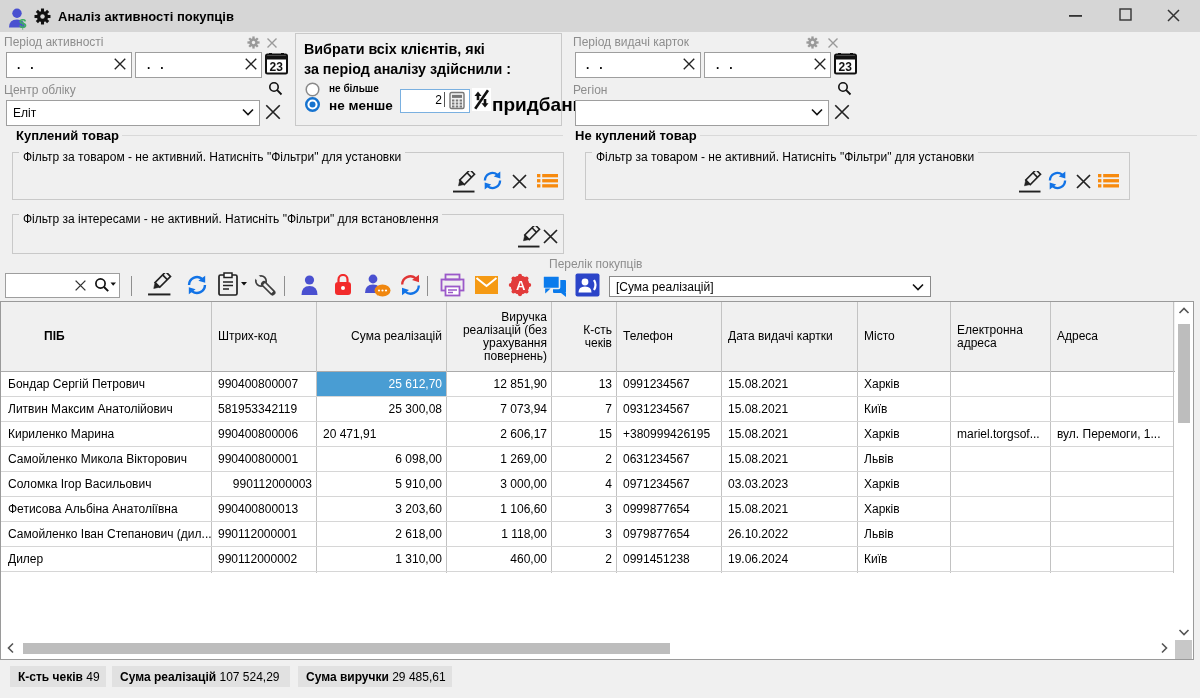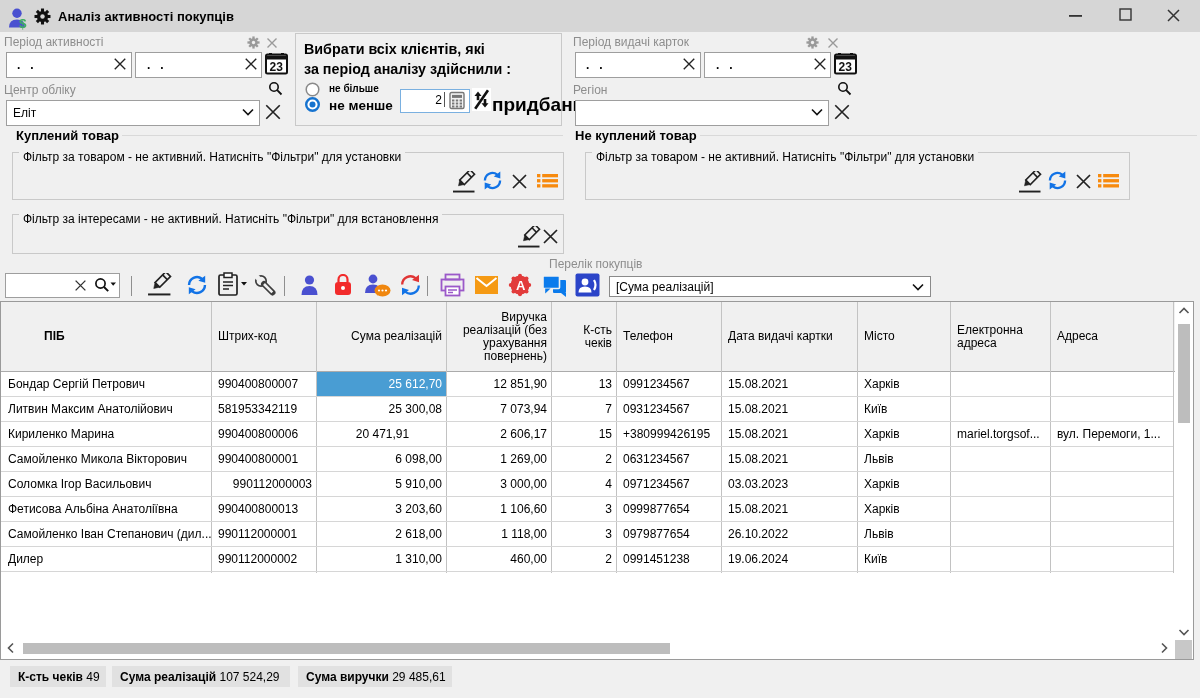--- a/index.html
+++ b/index.html
@@ -508,21 +508,21 @@
     </div>
 <div class="abs" style="left:858px;top:397px;width:92px;height:24px;display:flex;align-items:center;justify-content:flex-start;padding:0 4px 0 6px;white-space:nowrap;overflow:hidden;">
       <span>Київ</span>
     </div>
 <div class="abs" style="left:2px;top:422px;width:209px;height:24px;display:flex;align-items:center;justify-content:flex-start;padding:0 4px 0 6px;white-space:nowrap;overflow:hidden;">
       <span>Кириленко Марина</span>
     </div>
 <div class="abs" style="left:212px;top:422px;width:104px;height:24px;display:flex;align-items:center;justify-content:flex-start;padding:0 4px 0 6px;white-space:nowrap;overflow:hidden;">
       <span>990400800006</span>
     </div>
-<div class="abs" style="left:317px;top:422px;width:129px;height:24px;display:flex;align-items:center;justify-content:center;padding:0 4px 0 6px;white-space:nowrap;overflow:hidden;">
+<div class="abs" style="left:317px;top:422px;width:129px;height:24px;display:flex;align-items:center;justify-content:flex-start;padding:0 4px 0 6px;white-space:nowrap;overflow:hidden;">
       <span>20 471,91</span>
     </div>
 <div class="abs" style="left:447px;top:422px;width:104px;height:24px;display:flex;align-items:center;justify-content:flex-end;padding:0 4px 0 6px;white-space:nowrap;overflow:hidden;">
       <span>2 606,17</span>
     </div>
 <div class="abs" style="left:552px;top:422px;width:64px;height:24px;display:flex;align-items:center;justify-content:flex-end;padding:0 4px 0 6px;white-space:nowrap;overflow:hidden;">
       <span>15</span>
     </div>
 <div class="abs" style="left:617px;top:422px;width:104px;height:24px;display:flex;align-items:center;justify-content:flex-start;padding:0 4px 0 6px;white-space:nowrap;overflow:hidden;">
       <span>+380999426195</span>

